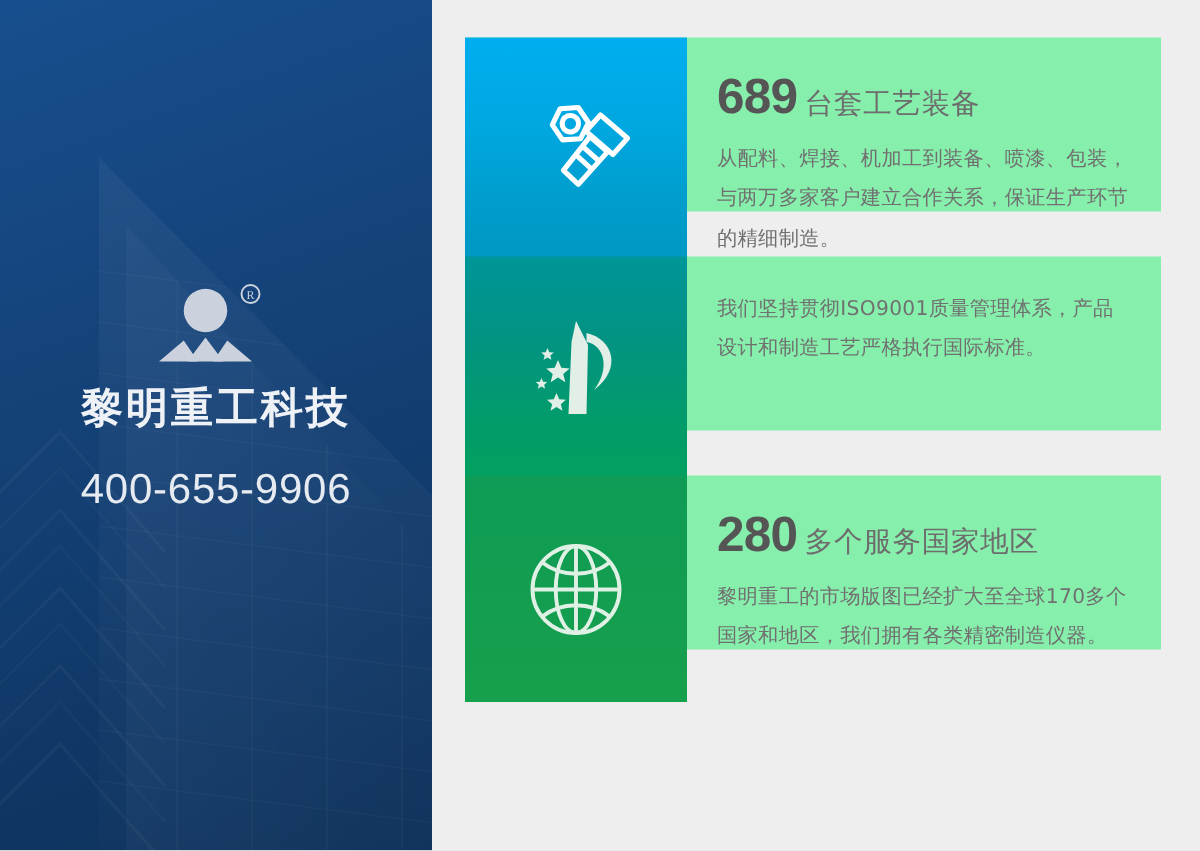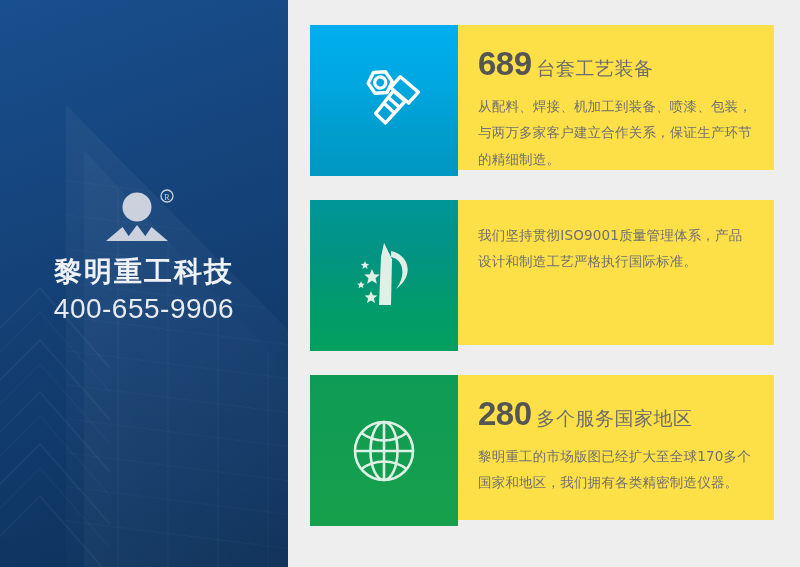--- a/index.html
+++ b/index.html
@@ -77,36 +77,36 @@
     line-height: 1.25;
   }
 
   .brand-phone {
     font-family: "Liberation Sans", "DejaVu Sans", sans-serif;
     font-weight: normal;
     font-size: 28px;
     letter-spacing: 0.5px;
     color: #e6eaf1;
     line-height: 1.3;
-    margin-top: 2px;
+    margin-top: 19px;
   }
 
   
   .cards {
     position: absolute;
     left: 310px;
     top: 25px;
     width: 464px;
   }
 
   .card {
     display: flex;
     width: 464px;
-    height: 145px;
-    background: #fde047;
+    height: 116px;
+    background: #86efac;
     margin-bottom: 30px;
   }
   .card:last-child { margin-bottom: 0; }
 
   .card-icon {
     flex: 0 0 148px;
     width: 148px;
     height: 151px;
     display: flex;
     align-items: center;

